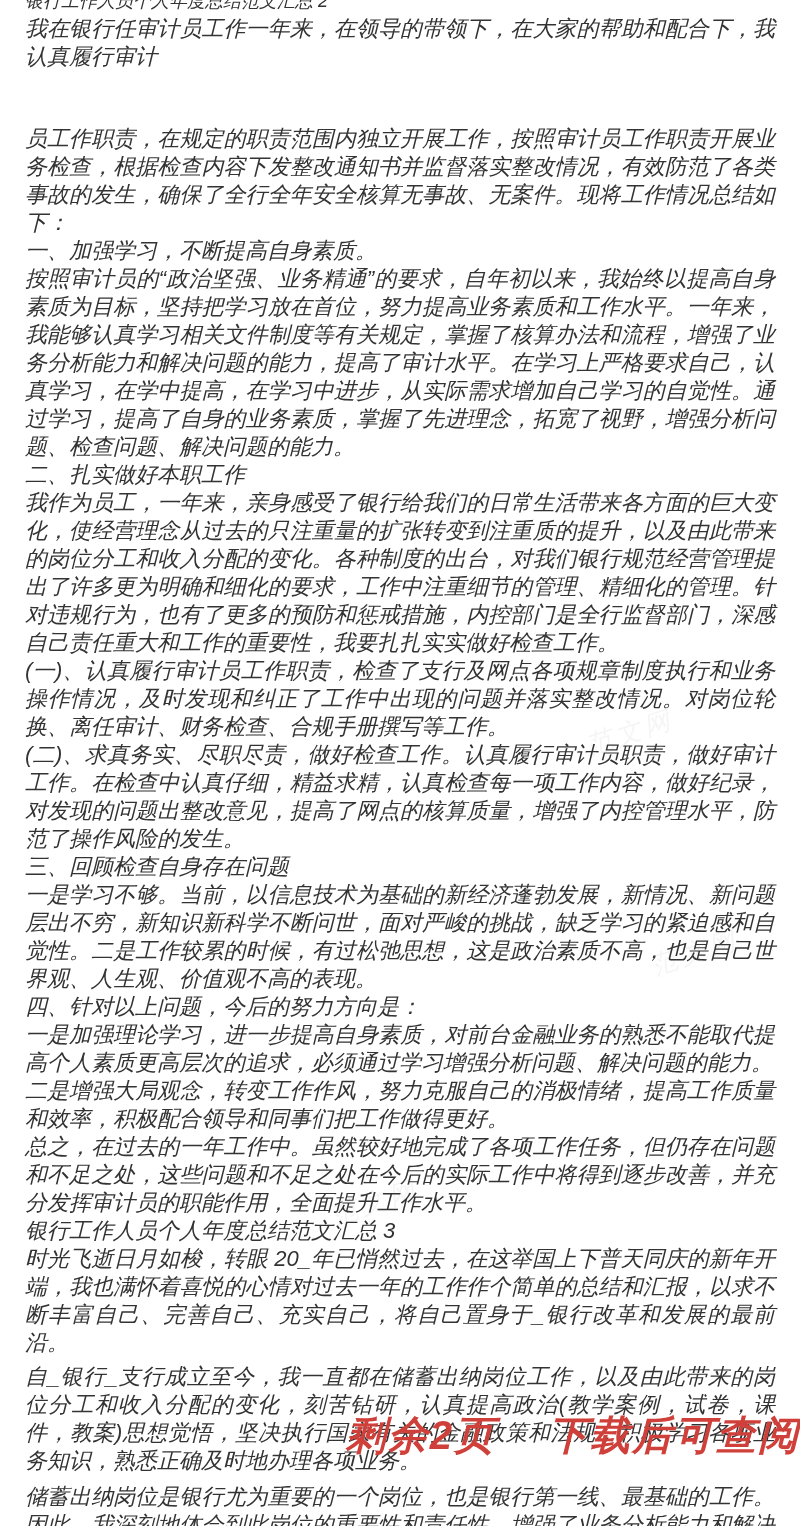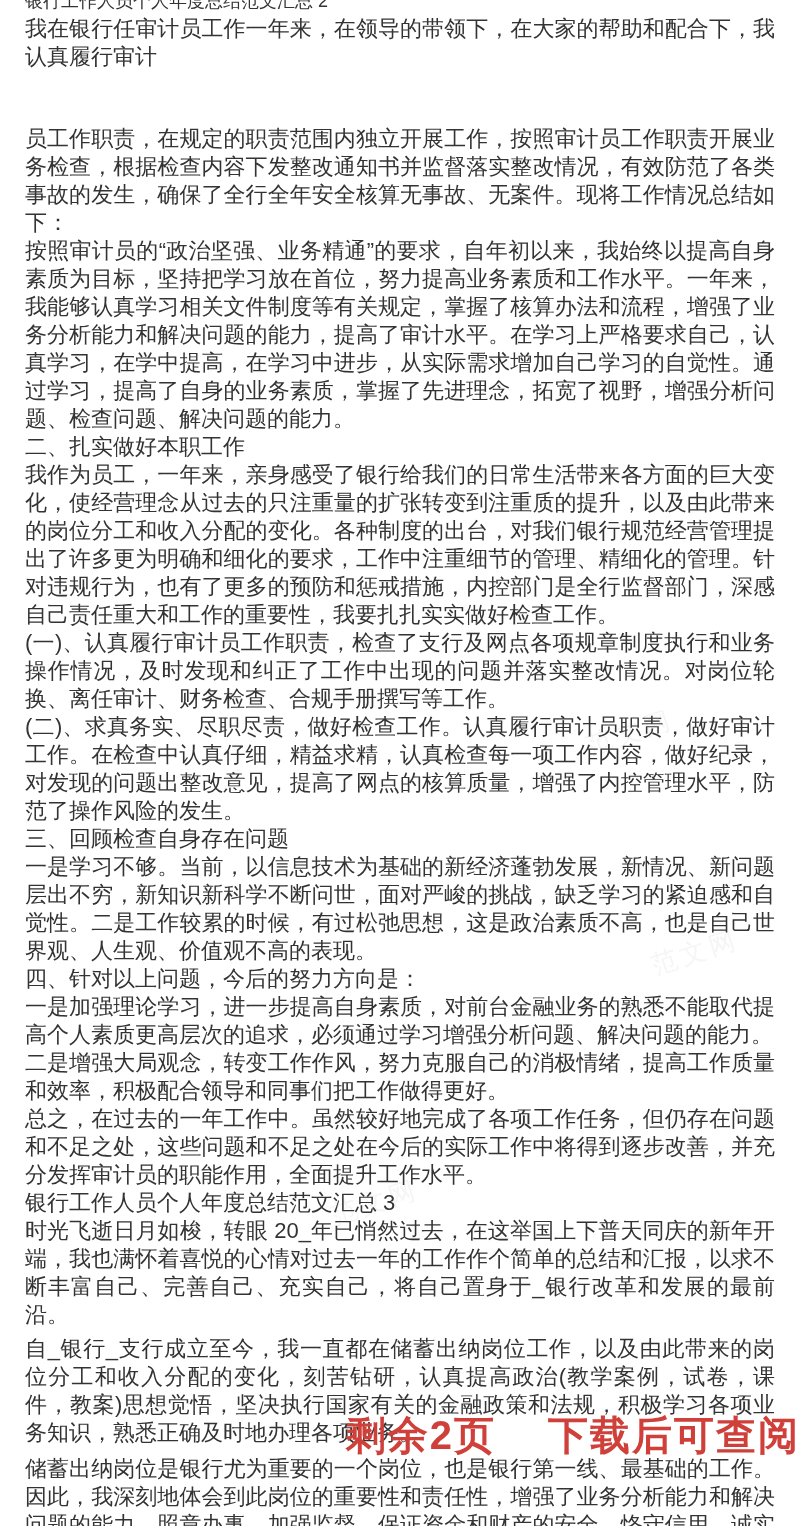--- a/index.html
+++ b/index.html
@@ -12,20 +12,21 @@
   body {
     font-family: "Liberation Sans", "DejaVu Sans", sans-serif;
     background: var(--page-bg);
   }
   .page {
     position: relative;
     width: 800px;
     height: 1526px;
     background: var(--page-bg);
     overflow: hidden;
+    font-style: italic;
   }
   .clip-top {
     height: 15px;
     overflow: hidden;
     margin: 0 25px;
   }
   .clip-inner {
     font-size: 18px;
     line-height: 28px;
     margin-top: -13px;
@@ -75,20 +76,21 @@
 
   <div class="clip-top">
     <div class="clip-inner">银行工作人员个人年度总结范文汇总 2</div>
   </div>
 
   <p class="para">我在银行任审计员工作一年来，在领导的带领下，在大家的帮助和配合下，我认真履行审计</p>
 
   <div class="page-gap"></div>
 
   <p class="para">员工作职责，在规定的职责范围内独立开展工作，按照审计员工作职责开展业务检查，根据检查内容下发整改通知书并监督落实整改情况，有效防范了各类事故的发生，确保了全行全年安全核算无事故、无案件。现将工作情况总结如下：</p>
+  <p class="para">一、加强学习，不断提高自身素质。</p>
   <p class="para">按照审计员的“政治坚强、业务精通”的要求，自年初以来，我始终以提高自身素质为目标，坚持把学习放在首位，努力提高业务素质和工作水平。一年来，我能够认真学习相关文件制度等有关规定，掌握了核算办法和流程，增强了业务分析能力和解决问题的能力，提高了审计水平。在学习上严格要求自己，认真学习，在学中提高，在学习中进步，从实际需求增加自己学习的自觉性。通过学习，提高了自身的业务素质，掌握了先进理念，拓宽了视野，增强分析问题、检查问题、解决问题的能力。</p>
   <p class="para">二、扎实做好本职工作</p>
   <p class="para">我作为员工，一年来，亲身感受了银行给我们的日常生活带来各方面的巨大变化，使经营理念从过去的只注重量的扩张转变到注重质的提升，以及由此带来的岗位分工和收入分配的变化。各种制度的出台，对我们银行规范经营管理提出了许多更为明确和细化的要求，工作中注重细节的管理、精细化的管理。针对违规行为，也有了更多的预防和惩戒措施，内控部门是全行监督部门，深感自己责任重大和工作的重要性，我要扎扎实实做好检查工作。</p>
   <p class="para">(一)、认真履行审计员工作职责，检查了支行及网点各项规章制度执行和业务操作情况，及时发现和纠正了工作中出现的问题并落实整改情况。对岗位轮换、离任审计、财务检查、合规手册撰写等工作。</p>
   <p class="para">(二)、求真务实、尽职尽责，做好检查工作。认真履行审计员职责，做好审计工作。在检查中认真仔细，精益求精，认真检查每一项工作内容，做好纪录，对发现的问题出整改意见，提高了网点的核算质量，增强了内控管理水平，防范了操作风险的发生。</p>
   <p class="para">三、回顾检查自身存在问题</p>
   <p class="para">一是学习不够。当前，以信息技术为基础的新经济蓬勃发展，新情况、新问题层出不穷，新知识新科学不断问世，面对严峻的挑战，缺乏学习的紧迫感和自觉性。二是工作较累的时候，有过松弛思想，这是政治素质不高，也是自己世界观、人生观、价值观不高的表现。</p>
   <p class="para">四、针对以上问题，今后的努力方向是：</p>
   <p class="para">一是加强理论学习，进一步提高自身素质，对前台金融业务的熟悉不能取代提高个人素质更高层次的追求，必须通过学习增强分析问题、解决问题的能力。</p>
   <p class="para">二是增强大局观念，转变工作作风，努力克服自己的消极情绪，提高工作质量和效率，积极配合领导和同事们把工作做得更好。</p>

